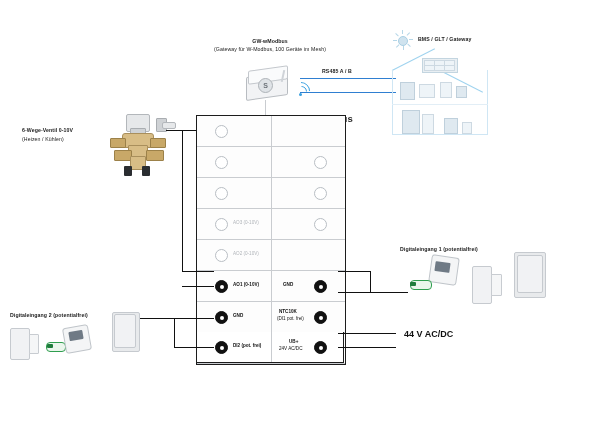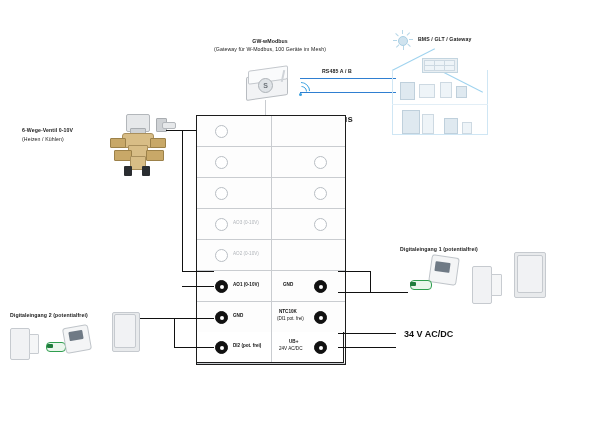--- a/index.html
+++ b/index.html
@@ -271,15 +271,15 @@
     <div class="panelbox dark" style="left:0px;top:0px;width:30px;height:44px;"></div>
     <div class="panelbox" style="left:3px;top:3px;width:24px;height:36px;"></div>
   </div>
 
   <div class="w wh abs" style="left:338px;top:271px;width:32px;"></div>
   <div class="w wv abs" style="left:370px;top:271px;height:21px;"></div>
   <div class="w wh abs" style="left:338px;top:292px;width:70px;"></div>
 
   <div class="w wh abs" style="left:338px;top:333px;width:58px;"></div>
   <div class="w wh abs" style="left:338px;top:347px;width:58px;"></div>
-  <div class="v24" style="left:404px;top:329px;">34 V AC/DC</div>
+  <div class="v24" style="left:404px;top:329px;">44 V AC/DC</div>
 
 </div>
 
 </body></html>

